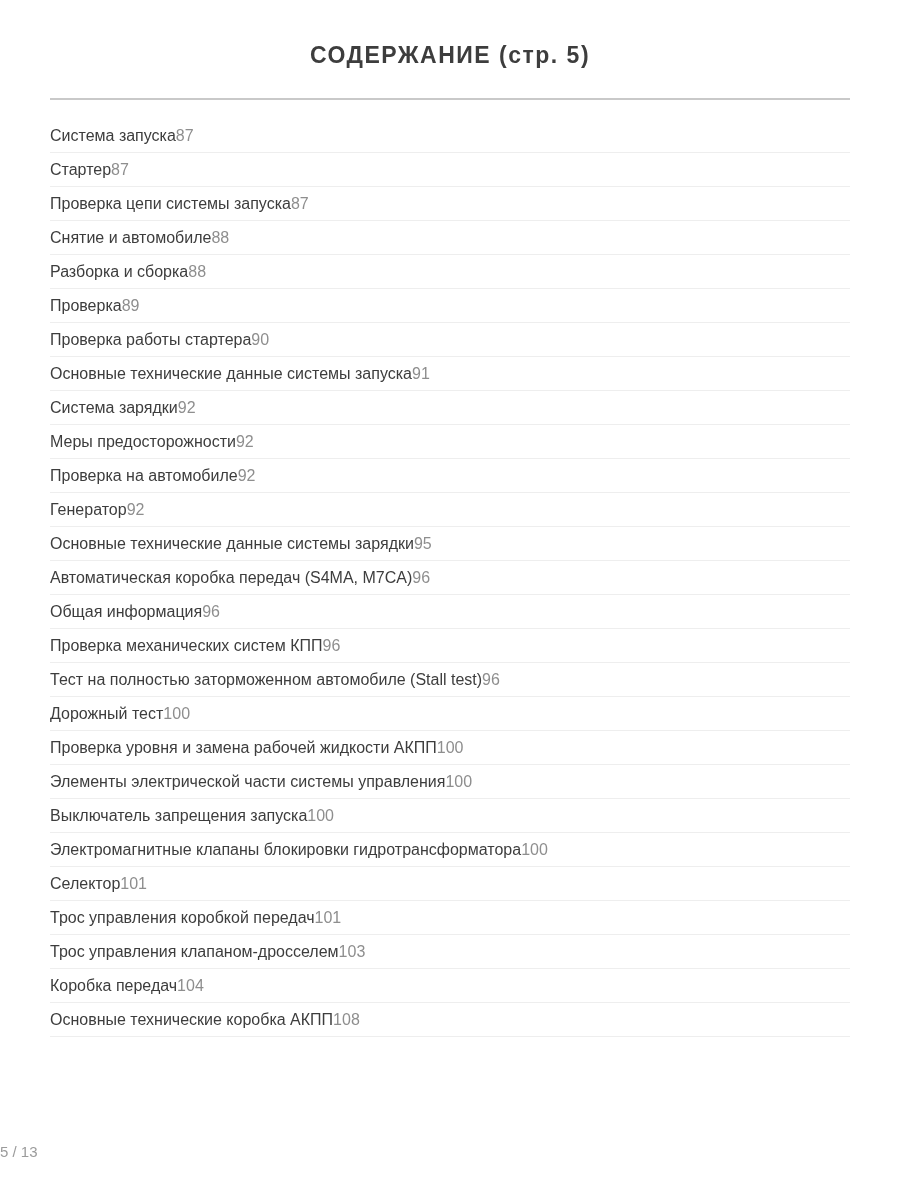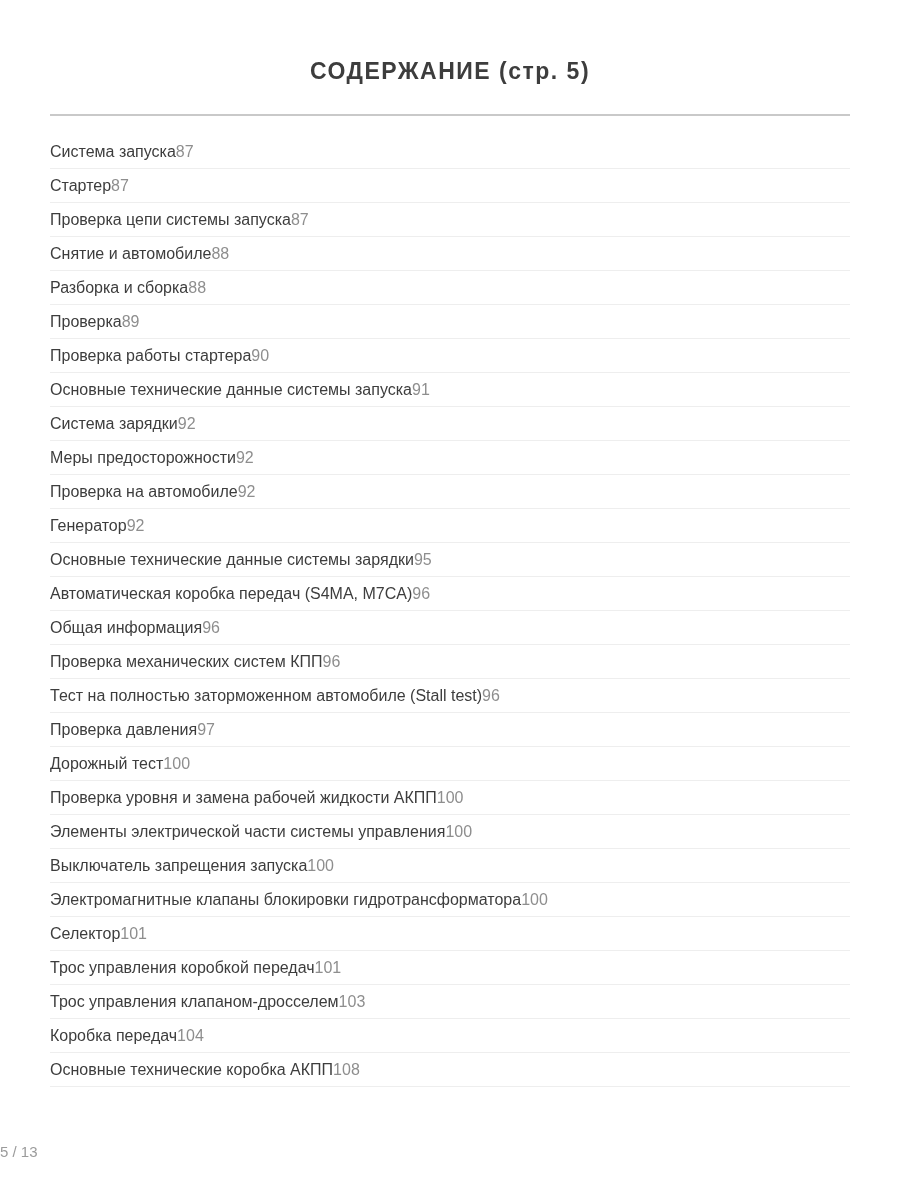--- a/index.html
+++ b/index.html
@@ -17,21 +17,21 @@
     padding: 0;
     width: 900px;
     height: 1200px;
     background: var(--background);
     font-family: "Liberation Sans", sans-serif;
     overflow: hidden;
   }
   .page {
     width: 900px;
     height: 1200px;
-    padding: 16px 50px;
+    padding: 0 50px;
     position: relative;
   }
   .title {
     margin: 0;
     padding-top: 42px;
     text-align: center;
     font-size: 23px;
     line-height: 26px;
     font-weight: bold;
     letter-spacing: 1.5px;
@@ -144,24 +144,20 @@
       </li>
       <li class="toc-row">
         <span class="toc-label">Проверка механических систем КПП</span>
         <span class="toc-page-num">96</span>
       </li>
       <li class="toc-row">
         <span class="toc-label">Тест на полностью заторможенном автомобиле (Stall test)</span>
         <span class="toc-page-num">96</span>
       </li>
       <li class="toc-row">
-        <span class="toc-label">Проверка давления</span>
-        <span class="toc-page-num">97</span>
-      </li>
-      <li class="toc-row">
         <span class="toc-label">Дорожный тест</span>
         <span class="toc-page-num">100</span>
       </li>
       <li class="toc-row">
         <span class="toc-label">Проверка уровня и замена рабочей жидкости АКПП</span>
         <span class="toc-page-num">100</span>
       </li>
       <li class="toc-row">
         <span class="toc-label">Элементы электрической части системы управления</span>
         <span class="toc-page-num">100</span>

